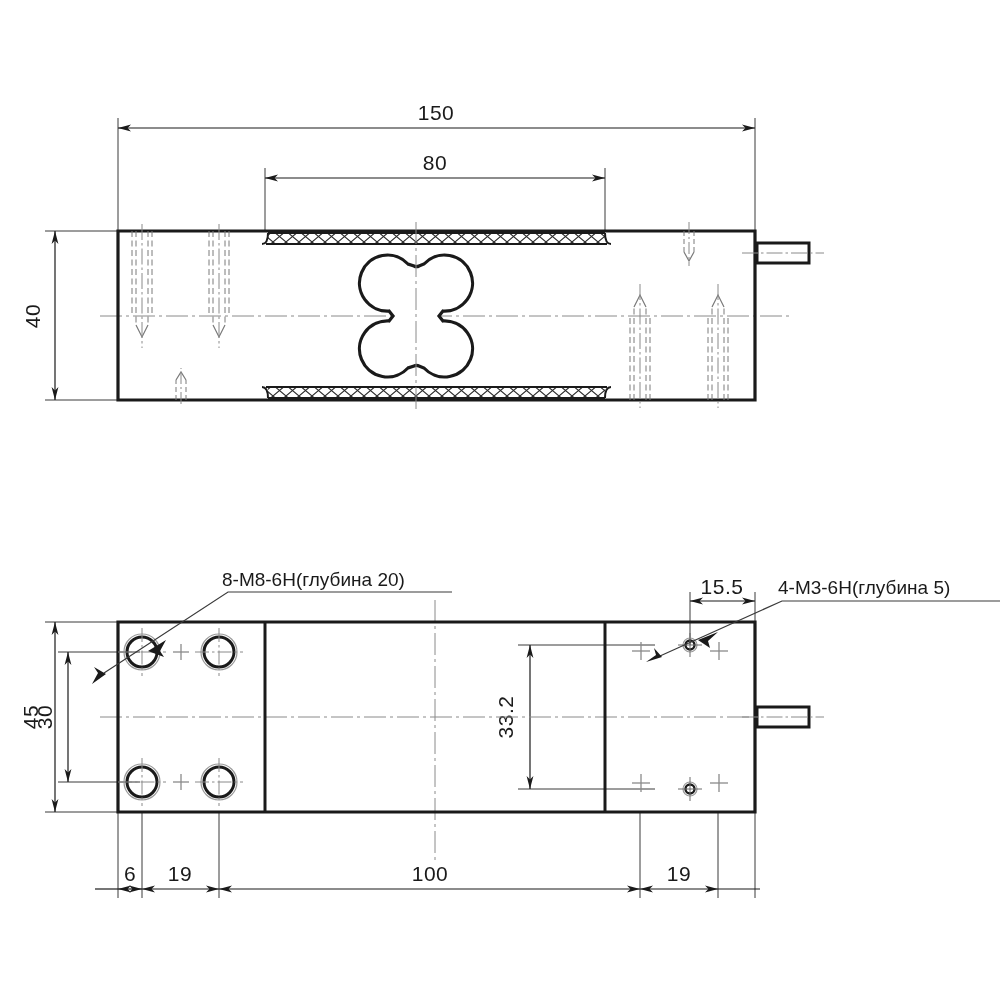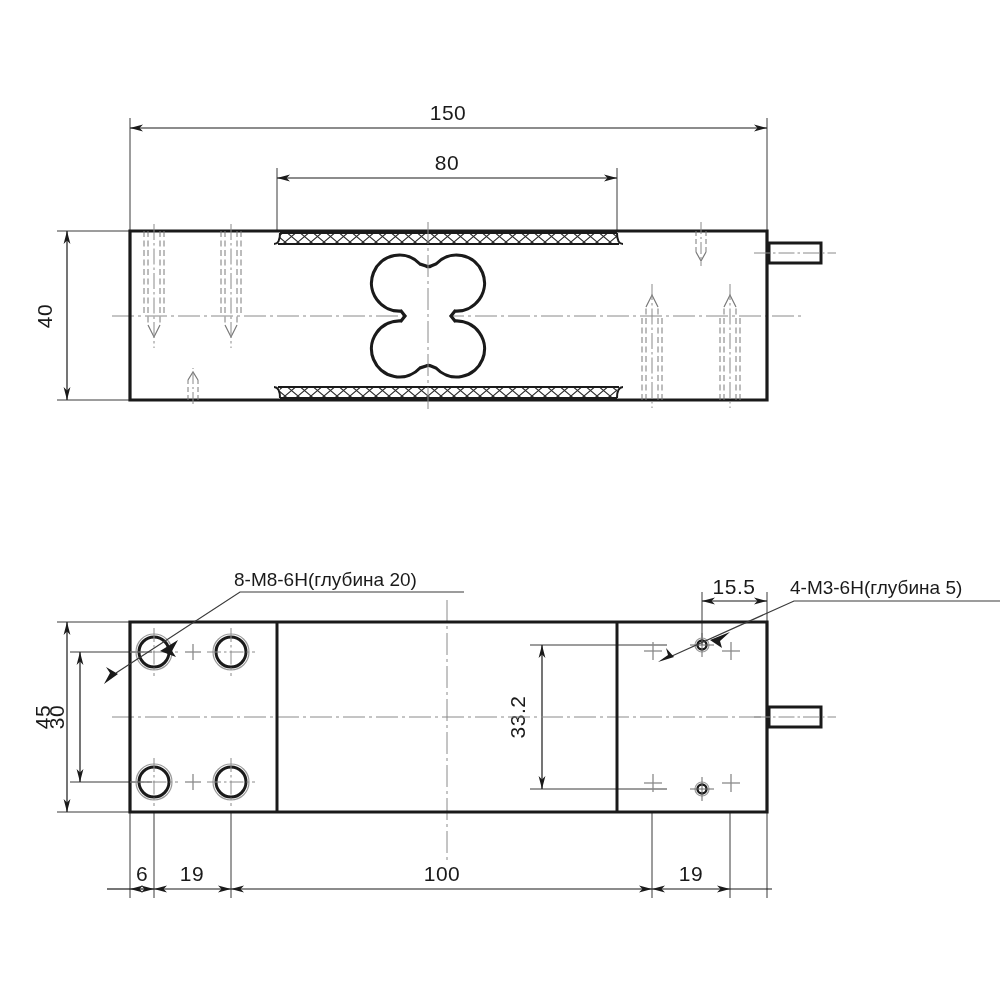--- a/index.html
+++ b/index.html
@@ -2,21 +2,21 @@
 <html><head>
 <meta charset="utf-8">
 <title>Load Cell Technical Drawing</title>
 <style>
   html,body{margin:0;padding:0;background:#ffffff;}
   body{
     width:1000px;height:1000px;
     font-family:"Liberation Sans","DejaVu Sans",sans-serif;
     overflow:hidden;
   }
-  #drawing-root{position:relative;width:880px;height:1000px;background:#fff;padding-left:12px;}
+  #drawing-root{position:relative;width:880px;height:1000px;background:#fff;}
   svg{display:block;}
   .dimtext{
     font-family:"Liberation Sans","DejaVu Sans",sans-serif;
     font-size:21px;
     fill:#1a1a1a;
     letter-spacing:0.5px;
   }
   .notetext{
     font-family:"Liberation Sans","DejaVu Sans",sans-serif;
     font-size:19px;

